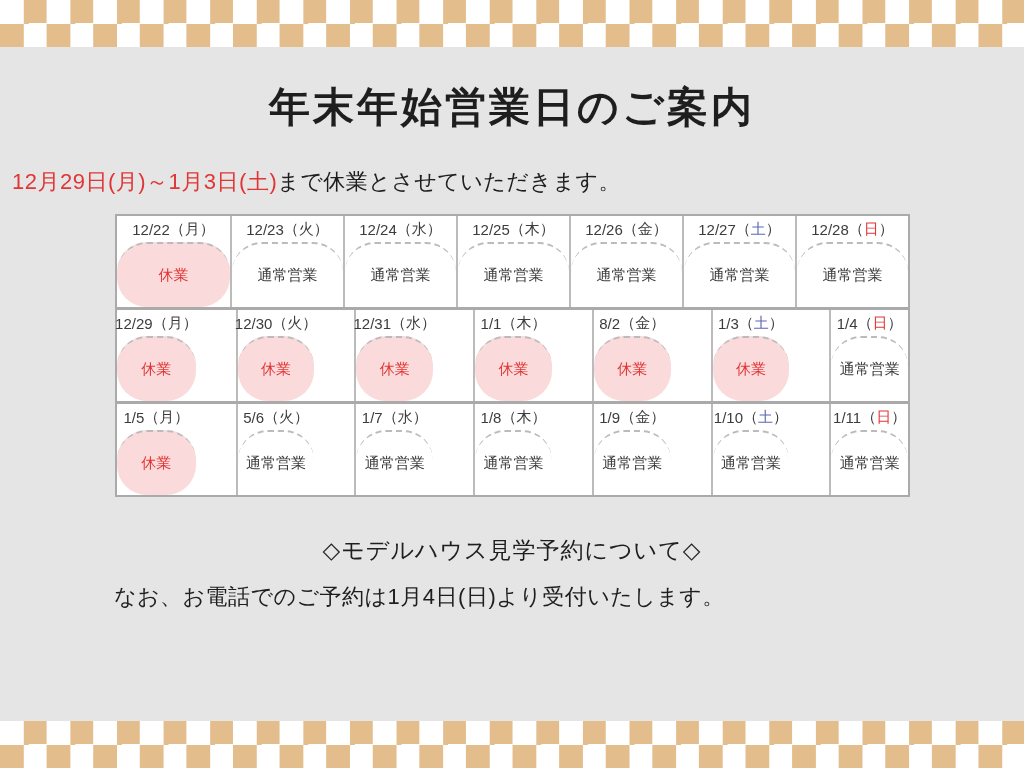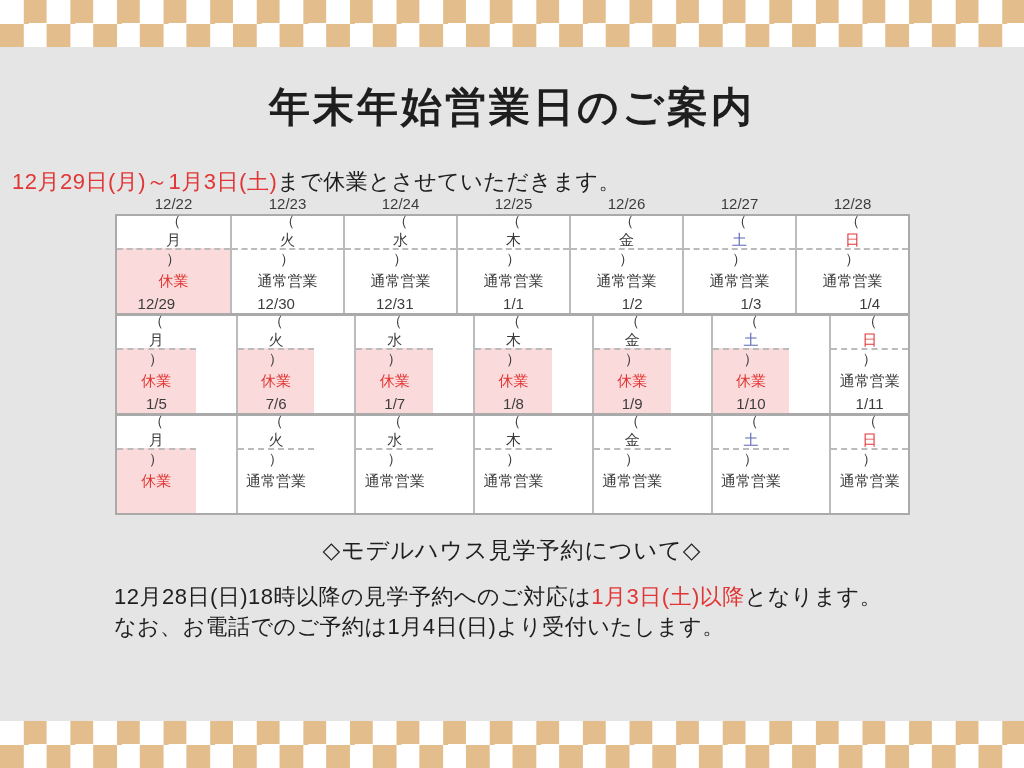--- a/index.html
+++ b/index.html
@@ -29,27 +29,28 @@
   .schedule{
     position:absolute;left:115px;top:214px;width:791px;
     border:2px solid var(--border,#aaaaaa);
     background:#fff;
   }
   .week-group{display:grid;grid-template-columns:repeat(7,1fr);}
   .week-group + .week-group{border-top:3px solid var(--border,#aaaaaa);gap:40px;}
   .day-col{min-width:0;}
   .day-col + .day-col{border-left:2px solid var(--border2,#bbbbbb);}
   .date-cell{
-    height:32px;display:flex;align-items:center;justify-content:center;
-    font-size:15px;color:var(--text,#3c3c3c);background:#fff;white-space:nowrap;flex-direction:column;
+    height:26px;display:flex;align-items:center;justify-content:center;
+    font-size:15px;color:var(--text,#3c3c3c);background:#fff;white-space:nowrap;
   }
   .status-cell{
     height:63px;display:flex;align-items:center;justify-content:center;
     font-size:15px;color:var(--text,#3c3c3c);background:#fff;
     border-top:2px dashed var(--border2,#bbbbbb);
+    border-radius:30px;
   }
   .status-cell.closed{background:var(--pink,#fadada);color:var(--red,#e23535);}
   .dow-default{color:var(--text,#3c3c3c);}
   .dow-blue{color:var(--blue,#5e6ab8);}
   .dow-red{color:var(--red,#e23535);}
   .section-heading{
     position:absolute;top:535px;left:0;width:100%;margin:0;
     text-align:center;font-size:23px;font-weight:500;letter-spacing:1px;
     color:var(--black,#1e1e1e);
   }
@@ -164,21 +165,21 @@
           <div class="date-cell">
             <span>1/1</span>
             <span>（</span>
             <span class="dow-default">木</span>
             <span>）</span>
           </div>
           <div class="status-cell closed">休業</div>
         </div>
         <div class="day-col">
           <div class="date-cell">
-            <span>1/2</span>
+            <span>8/2</span>
             <span>（</span>
             <span class="dow-default">金</span>
             <span>）</span>
           </div>
           <div class="status-cell closed">休業</div>
         </div>
         <div class="day-col">
           <div class="date-cell">
             <span>1/3</span>
             <span>（</span>
@@ -202,21 +203,21 @@
           <div class="date-cell">
             <span>1/5</span>
             <span>（</span>
             <span class="dow-default">月</span>
             <span>）</span>
           </div>
           <div class="status-cell closed">休業</div>
         </div>
         <div class="day-col">
           <div class="date-cell">
-            <span>7/6</span>
+            <span>5/6</span>
             <span>（</span>
             <span class="dow-default">火</span>
             <span>）</span>
           </div>
           <div class="status-cell">通常営業</div>
         </div>
         <div class="day-col">
           <div class="date-cell">
             <span>1/7</span>
             <span>（</span>
@@ -260,18 +261,17 @@
             <span>）</span>
           </div>
           <div class="status-cell">通常営業</div>
         </div>
       </div>
     </div>
 
   <h2 class="section-heading">◇モデルハウス見学予約について◇</h2>
 
   <div class="notes">
-      <p class="note-line"><span>12月28日(日)18時以降の見学予約へのご対応は</span><span class="red">1月3日(土)以降</span><span>となります。</span></p>
       <p class="note-line"><span>なお、お電話でのご予約は1月4日(日)より受付いたします。</span></p>
     </div>
 
   <div class="checker checker-bottom"></div>
 </div>
 
 </body></html>

